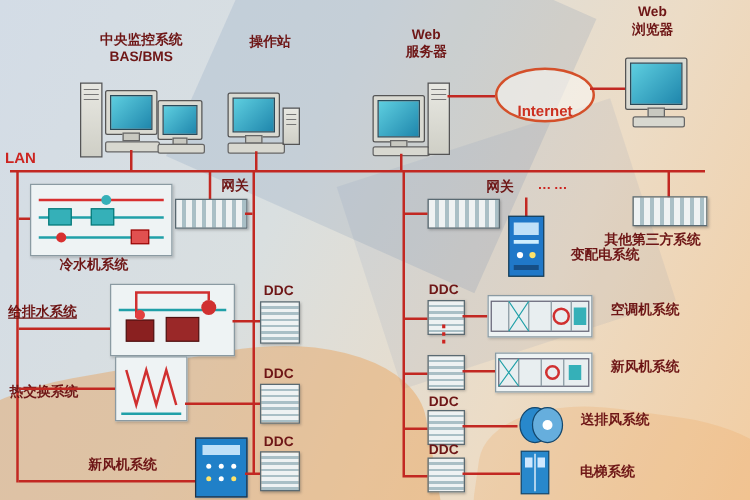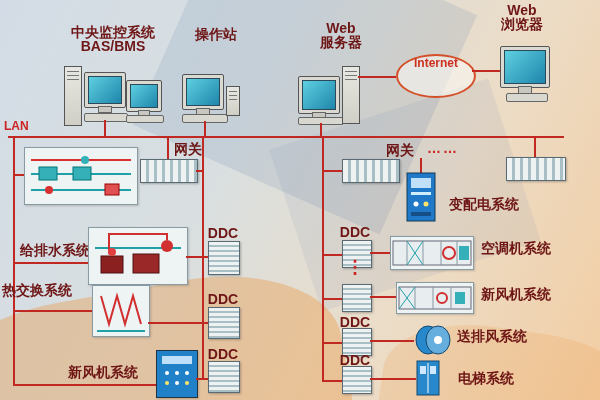--- a/index.html
+++ b/index.html
@@ -8,40 +8,40 @@
     font-family:"Liberation Sans", sans-serif;
     background:linear-gradient(115deg,#d3dce6 0%,#d9dfe0 38%,#ecdcc6 70%,#f2cda2 100%);
   }
   .wm{position:absolute; pointer-events:none;}
   .wm-b1{left:170px; top:-50px; width:270px; height:240px; background:rgba(60,100,160,0.12); transform:rotate(24deg);}
   .wm-b2{left:290px; top:110px; width:230px; height:170px; background:rgba(60,100,160,0.08); transform:rotate(-18deg);}
   .wm-o1{left:-70px; top:290px; width:420px; height:230px; background:rgba(236,142,52,0.35); transform:rotate(-10deg); border-radius:35%;}
   .wm-o2{left:380px; top:330px; width:260px; height:140px; background:rgba(238,160,80,0.22); transform:rotate(8deg); border-radius:40%;}
 
   .line{position:absolute; background:#c22822;}
-  .lbl{position:absolute; color:#6e1616; font-size:14px; font-weight:bold; text-align:center; white-space:nowrap; line-height:13px;}
+  .lbl{position:absolute; color:#6e1616; font-size:11px; font-weight:bold; text-align:center; white-space:nowrap; line-height:13px;}
   .lbl.red{color:#cc2420;}
 
   .rack{position:absolute; border:1px solid #5a6a72; box-shadow:1px 1px 2px rgba(60,60,60,.35);
     background:repeating-linear-gradient(180deg,#eef2f3 0px,#eef2f3 3px,#a9bfc6 3px,#a9bfc6 5px);}
   .rack.h{background:repeating-linear-gradient(90deg,#eef2f3 0px,#eef2f3 5px,#a9bfc6 5px,#a9bfc6 8px);}
 
   .schem{position:absolute; background:#eef3f4; border:1px solid #8a9aa2; box-shadow:1px 1px 2px rgba(60,60,60,.25);}
 
   .monitor{position:absolute; background:#dadad2; border:1px solid #555; border-radius:2px;}
   .monitor .screen{position:absolute; left:3px; right:3px; top:3px; bottom:3px;
     background:linear-gradient(135deg,#5ecfe0 0%,#1f86ac 100%); border:1px solid #2a4a5a;}
   .stand{position:absolute; background:#c8c8c0; border:1px solid #666;}
   .keyboard{position:absolute; background:#d8d8d0; border:1px solid #666; border-radius:2px;}
   .tower{position:absolute; background:linear-gradient(180deg,#e8e8e2,#cfcfc6); border:1px solid #555;}
   .tower .slots{position:absolute; left:2px; right:2px; top:4px; height:12px;
     background:repeating-linear-gradient(180deg,#777 0 1px,transparent 1px 4px);}
 
   .cloud{position:absolute; border:2px solid #d4502a; border-radius:50%;
-    background:rgba(252,250,246,.55); display:flex; align-items:flex-start; justify-content:center;
+    background:rgba(252,250,246,.55); display:flex; align-items:flex-end; justify-content:center;
     color:#cc3020; font-size:12px; font-weight:bold;}
 </style>
 </head>
 <body>
 
 <div id="canvas">
 
   <div class="wm wm-b1"></div>
   <div class="wm wm-b2"></div>
   <div class="wm wm-o1"></div>
@@ -120,38 +120,39 @@
       <path d="M6 26 H106" stroke="#20a0a8" stroke-width="2"></path>
       <path d="M6 42 H106" stroke="#20a0a8" stroke-width="2"></path>
       <rect x="14" y="19" width="18" height="13" fill="#35b0b8" stroke="#077"></rect>
       <rect x="48" y="19" width="18" height="13" fill="#35b0b8" stroke="#077"></rect>
       <rect x="80" y="36" width="14" height="11" fill="#e05050" stroke="#900"></rect>
       <circle cx="24" cy="42" r="4" fill="#d83030"></circle>
       <circle cx="60" cy="12" r="4" fill="#35b0b8"></circle>
     </svg>
   </div>
   <div class="line" style="left:15px;top:174px;width:9px;height:2px;"></div>
-
-  <div class="lbl" style="left:20px;top:244px;width:66px;">给排水系统</div>
+  <div class="lbl" style="left:30px;top:206px;width:90px;">冷水机系统</div>
+
+  <div class="lbl" style="left:1px;top:244px;width:66px;text-decoration:underline;">给排水系统</div>
   <div class="line" style="left:15px;top:262px;width:73px;height:2px;"></div>
   <div class="schem" style="left:88px;top:227px;width:98px;height:56px;">
     <svg width="98" height="56">
       <path d="M6 20 H92" stroke="#20a0a8" stroke-width="2"></path>
       <path d="M78 12 V6 H20 V26" stroke="#d03030" stroke-width="2" fill="none"></path>
       <rect x="12" y="28" width="22" height="17" fill="#8a2020" stroke="#501010"></rect>
       <rect x="44" y="26" width="26" height="19" fill="#9a2828" stroke="#501010"></rect>
       <circle cx="78" cy="18" r="6" fill="#d03030"></circle>
       <circle cx="23" cy="24" r="4" fill="#e24040"></circle>
     </svg>
   </div>
   <div class="line" style="left:186px;top:256px;width:22px;height:2px;"></div>
   <div class="lbl" style="left:204px;top:227px;width:38px;">DDC</div>
   <div class="rack" style="left:208px;top:241px;width:30px;height:32px;"></div>
 
-  <div class="lbl" style="left:2px;top:284px;width:66px;">热交换系统</div>
+  <div class="lbl" style="left:2px;top:308px;width:66px;">热交换系统</div>
   <div class="line" style="left:15px;top:310px;width:77px;height:2px;"></div>
   <div class="schem" style="left:92px;top:285px;width:56px;height:50px;">
     <svg width="56" height="50">
       <path d="M8 10 L16 38 L24 10 L32 38 L40 10 L48 38" stroke="#d03030" stroke-width="2" fill="none"></path>
       <path d="M4 45 H52" stroke="#20a0a8" stroke-width="2"></path>
     </svg>
   </div>
   <div class="line" style="left:148px;top:322px;width:60px;height:2px;"></div>
   <div class="lbl" style="left:204px;top:293px;width:38px;">DDC</div>
   <div class="rack" style="left:208px;top:307px;width:30px;height:30px;"></div>
@@ -173,20 +174,21 @@
   <div class="lbl" style="left:204px;top:348px;width:38px;">DDC</div>
   <div class="rack" style="left:208px;top:361px;width:30px;height:30px;"></div>
 
   <div class="lbl" style="left:380px;top:144px;width:40px;">网关</div>
   <div class="lbl red" style="left:420px;top:142px;width:46px;letter-spacing:2px;">……</div>
   <div class="rack h" style="left:342px;top:159px;width:56px;height:22px;"></div>
   <div class="line" style="left:324px;top:170px;width:18px;height:2px;"></div>
 
   <div class="line" style="left:534px;top:136px;width:2px;height:22px;"></div>
   <div class="rack h" style="left:506px;top:157px;width:58px;height:22px;"></div>
+  <div class="lbl" style="left:472px;top:186px;width:100px;">其他第三方系统</div>
 
   <div class="line" style="left:420px;top:158px;width:2px;height:16px;"></div>
   <div style="position:absolute;left:406px;top:172px;">
     <svg width="30" height="50">
       <rect x="1" y="1" width="28" height="48" fill="#2078c8" stroke="#123a55"></rect>
       <rect x="5" y="6" width="20" height="10" fill="#bfe0f8"></rect>
       <rect x="5" y="20" width="20" height="3" fill="#cfeefe"></rect>
       <circle cx="10" cy="32" r="2.5" fill="#fff"></circle>
       <circle cx="20" cy="32" r="2.5" fill="#ffe36a"></circle>
       <rect x="5" y="40" width="20" height="4" fill="#164e86"></rect>

